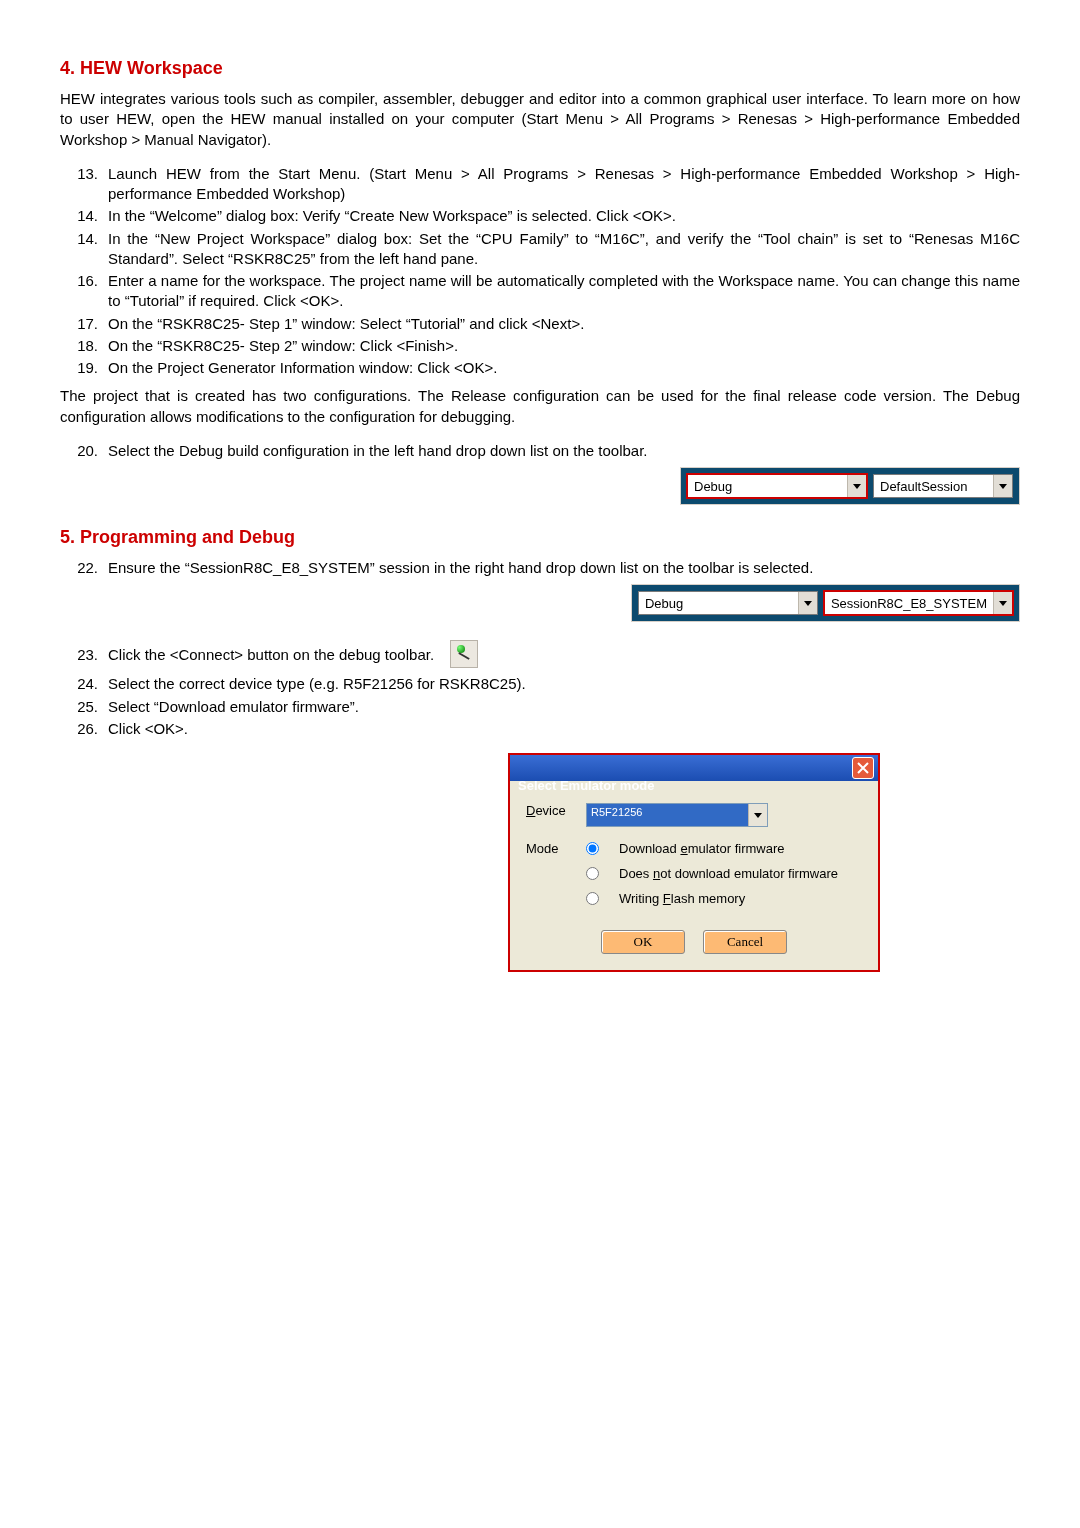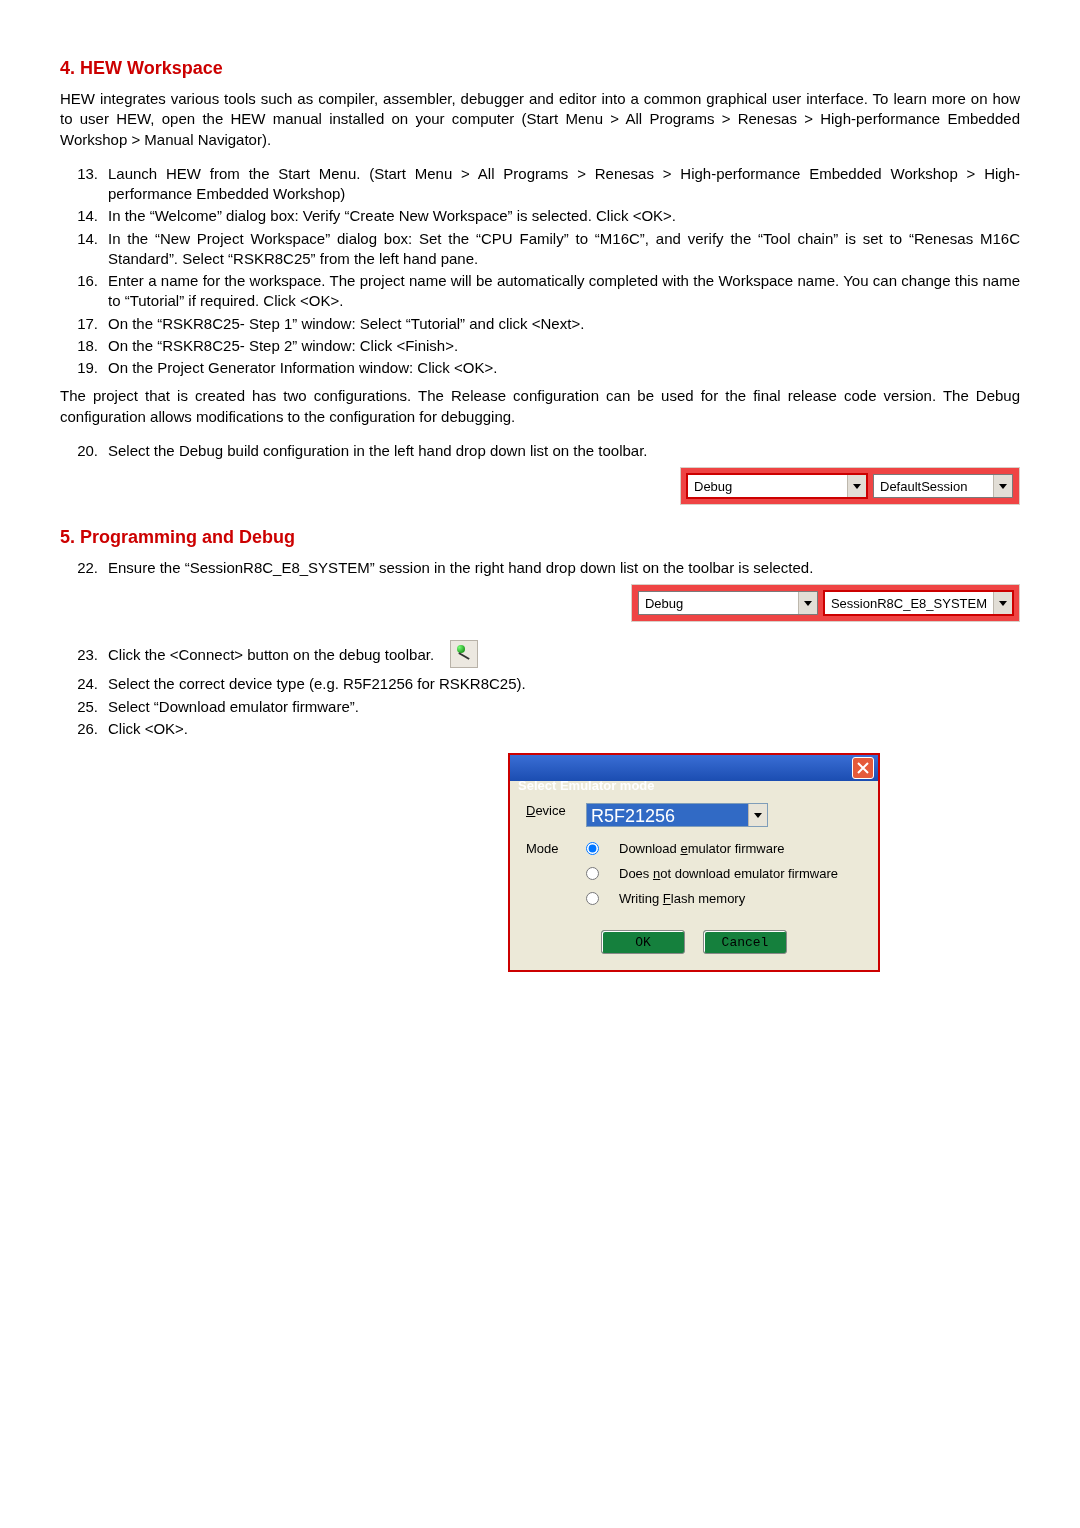--- a/index.html
+++ b/index.html
@@ -51,21 +51,21 @@
     margin: 6px 0 18px 0;
   }
   .toolbar-img {
     margin-left: auto;
   }
   .dropdown-area {
     display: flex;
     gap: 6px;
     padding: 6px;
     border: 1px solid #d8d0c8;
-    background: #ef4444;
+    background: #0c4a6e;
   }
   .dropdown-area.hl-left .dd.left {
     outline: 2px solid #cc0000;
     outline-offset: -1px;
   }
   .dropdown-area.hl-right .dd.right {
     outline: 2px solid #cc0000;
     outline-offset: -1px;
   }
   .dd {
@@ -202,21 +202,21 @@
     border: 1px solid #7f9db9;
     height: 22px;
     background: #fff;
     width: 180px;
   }
   .dialog .devdd .sel {
     flex: 1 1 auto;
     background: #316ac5;
     color: #fff;
     padding: 2px 4px;
-    font-size: 18px;
+    font-size: 11px;
   }
   .dialog .devdd .arrow {
     width: 18px;
     background: #e8e4d8;
     border-left: 1px solid #bdb7ac;
     display:flex; align-items:center; justify-content:center;
   }
   .dialog .devdd .arrow::after{
     content:"";
     border-left:4px solid transparent;
@@ -234,22 +234,22 @@
   .dialog .btnrow {
     display:flex;
     justify-content:center;
     gap:18px;
     margin-top:14px;
   }
   .dialog button.dlgbtn {
     width: 84px;
     height: 24px;
     font-size: 13px;
-    font-family: Liberation Mono, monospace;
-    background: #15803d;
+    font-family: Liberation Serif, serif;
+    background: #fdba74;
     border: 1px solid #888;
     border-radius: 3px;
     box-shadow: inset 1px 1px 0 #fff;
   }
 </style>
 </head>
 <body>
 
 <div class="page">
   <h2 class="section">4. HEW Workspace</h2>

